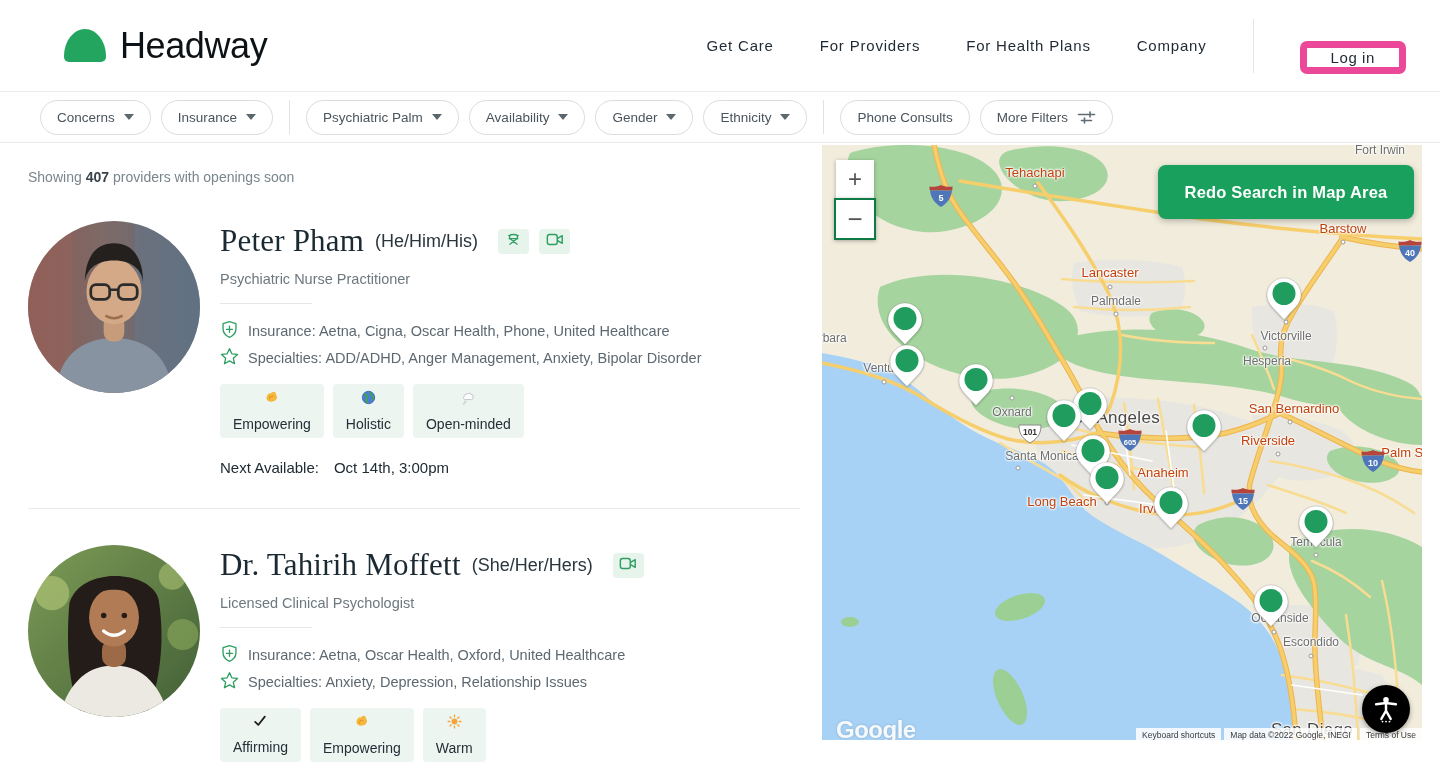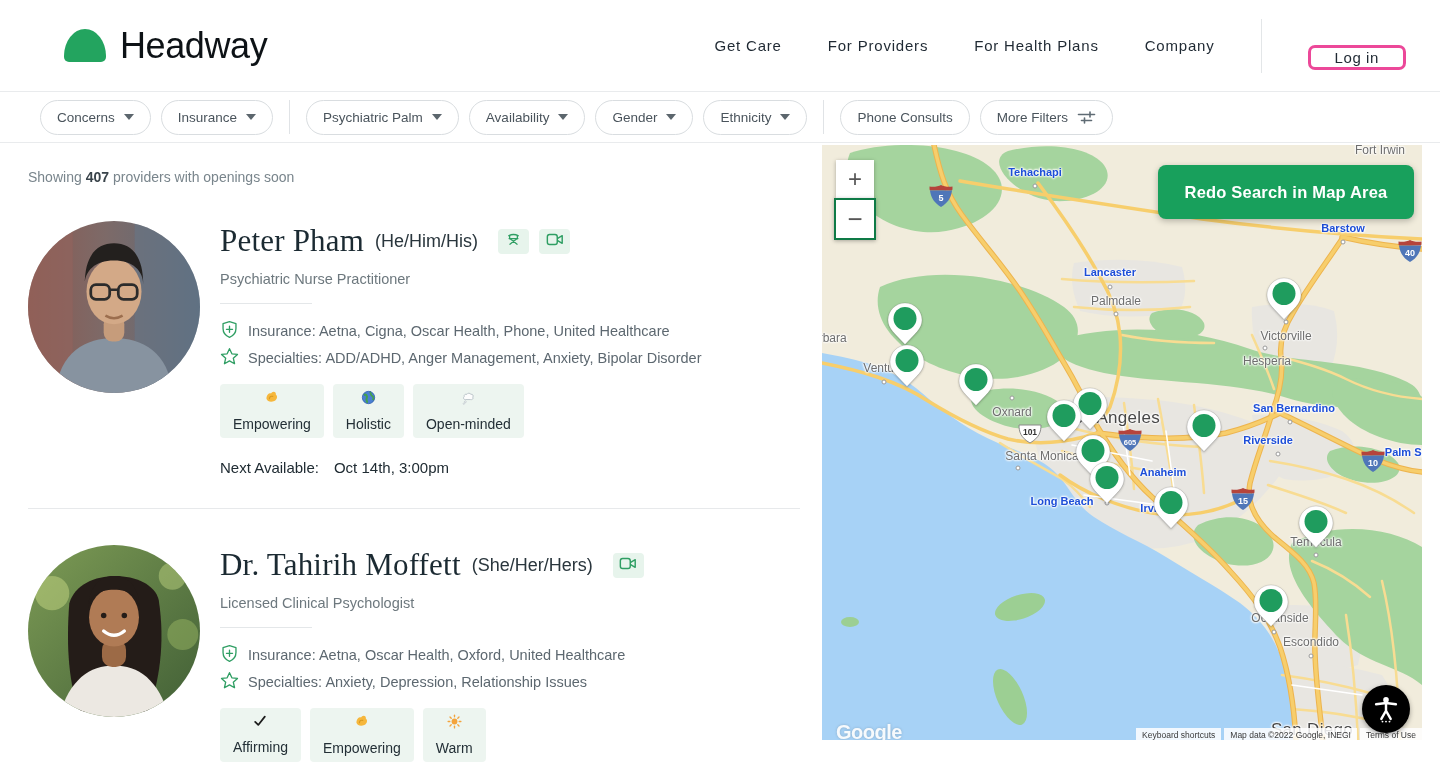--- a/index.html
+++ b/index.html
@@ -8,21 +8,21 @@
 
   
   .header { height:92px; display:flex; align-items:center; border-bottom:1px solid #e9ebed; padding:0 34px 0 64px; }
   .logo { display:flex; align-items:center; gap:14px; }
   .logo-mark { width:42px; height:33px; background:var(--brand-green,#23A45F);
     border-radius:21px 21px 5px 5px / 27px 27px 5px 5px; }
   .logo-text { font-size:36px; font-weight:400; letter-spacing:-0.4px; color:#0d1216; }
   .nav { margin-left:auto; display:flex; align-items:center; gap:46px; }
   .nav-item { font-size:15px; letter-spacing:0.8px; color:#1f2933; cursor:pointer; white-space:nowrap; }
   .nav-divider { width:1px; height:54px; background:#e3e6e8; }
-  .login-btn { border:3px solid #ec4899; border-radius:7px; background:#fff; padding:1px 24px;
+  .login-btn { border:7px solid #ec4899; border-radius:7px; background:#fff; padding:1px 24px;
     font-size:15px; letter-spacing:0.6px; color:#1f2933; cursor:pointer; font-family:inherit;margin-top:24px; }
 
   
   .filterbar { height:51px; display:flex; align-items:center; gap:10px; padding:0 40px; border-bottom:1px solid #e9ebed; }
   .pill { display:flex; align-items:center; gap:9px; height:35px; padding:0 16px; border:1px solid #d9dde0;
     border-radius:18px; background:#fff; font-size:13.5px; color:#4a545c; cursor:pointer; white-space:nowrap; font-family:inherit; }
   .pill svg { display:block; }
   .filter-group-divider { width:1px; height:34px; background:#e0e3e6; margin:0 6px; }
 
   
@@ -51,34 +51,34 @@
   .next-label { font-weight:500; }
   .next-value { margin-left:15px; }
   .card-divider { border-top:1px solid #e7e9eb; margin:32px 22px 0 28px; }
 
   
   .map { position:relative; width:600px; height:595px; margin-top:2px; overflow:hidden; background:#f1ecdc; flex:none; }
   .map svg.base { position:absolute; left:0; top:0; }
   .map-city { position:absolute; transform:translate(-50%,-50%); white-space:nowrap; color:#6e6e6e;
     text-shadow:0 1px 2px #fff,0 -1px 2px #fff,1px 0 2px #fff,-1px 0 2px #fff; pointer-events:none; }
   .map-city.t1 { font-size:17px; color:#474747; font-weight:500; letter-spacing:0.3px; }
-  .map-city.t2 { font-size:11px; color:#1d4ed8; font-weight:700; }
+  .map-city.t2 { font-size:13px; color:#c2410c; font-weight:400; }
   .map-city.t3 { font-size:12px; }
   .map-dot { position:absolute; width:5px; height:5px; border-radius:50%; background:#fff;
     border:1.5px solid #9a9a9a; transform:translate(-50%,-50%); }
   .map-shield { position:absolute; transform:translate(-50%,-50%); }
   .map-pin { position:absolute; width:36px; height:44px; cursor:pointer; filter:drop-shadow(0 1px 1px rgba(0,0,0,.25)); }
   .zoom-btn { position:absolute; background:#fff; box-shadow:0 1px 4px rgba(0,0,0,.3); border:none;
     display:flex; align-items:center; justify-content:center; font-size:24px; color:#565656; cursor:pointer; font-family:inherit; }
   #zoom-in  { left:14px; top:15px; width:38px; height:38px; }
   #zoom-out { left:12px; top:53px; width:42px; height:42px; border:2px solid #0e7a46; font-size:26px; }
   .redo-btn { position:absolute; left:336px; top:20px; width:256px; height:54px; border:none; border-radius:8px;
     background:var(--button-green,#18A05C); color:#fff; font-size:16.5px; font-weight:600; letter-spacing:0.2px;
     box-shadow:0 2px 6px rgba(0,0,0,.25); cursor:pointer; font-family:inherit; }
-  .google-logo { position:absolute; left:14px; bottom:-4px; font-size:20px; font-weight:700; letter-spacing:-0.5px;
+  .google-logo { position:absolute; left:14px; bottom:-4px; font-size:24px; font-weight:700; letter-spacing:-0.5px;
     color:rgba(255,255,255,.92); text-shadow:0 0 3px rgba(0,0,0,.18); }
   .attribution { position:absolute; right:0; bottom:0; height:12px; display:flex; gap:3px; overflow:hidden; }
   .attribution span { background:rgba(255,255,255,.85); font-size:8.5px; color:#3a3a3a; padding:2px 6px 4px; cursor:pointer; white-space:nowrap; }
   .a11y-btn { position:absolute; left:540px; top:540px; width:48px; height:48px; border-radius:50%;
     background:#000; border:none; display:flex; align-items:center; justify-content:center; cursor:pointer;
     box-shadow:0 2px 5px rgba(0,0,0,.35); }
 </style>
 </head>
 <body>
 

